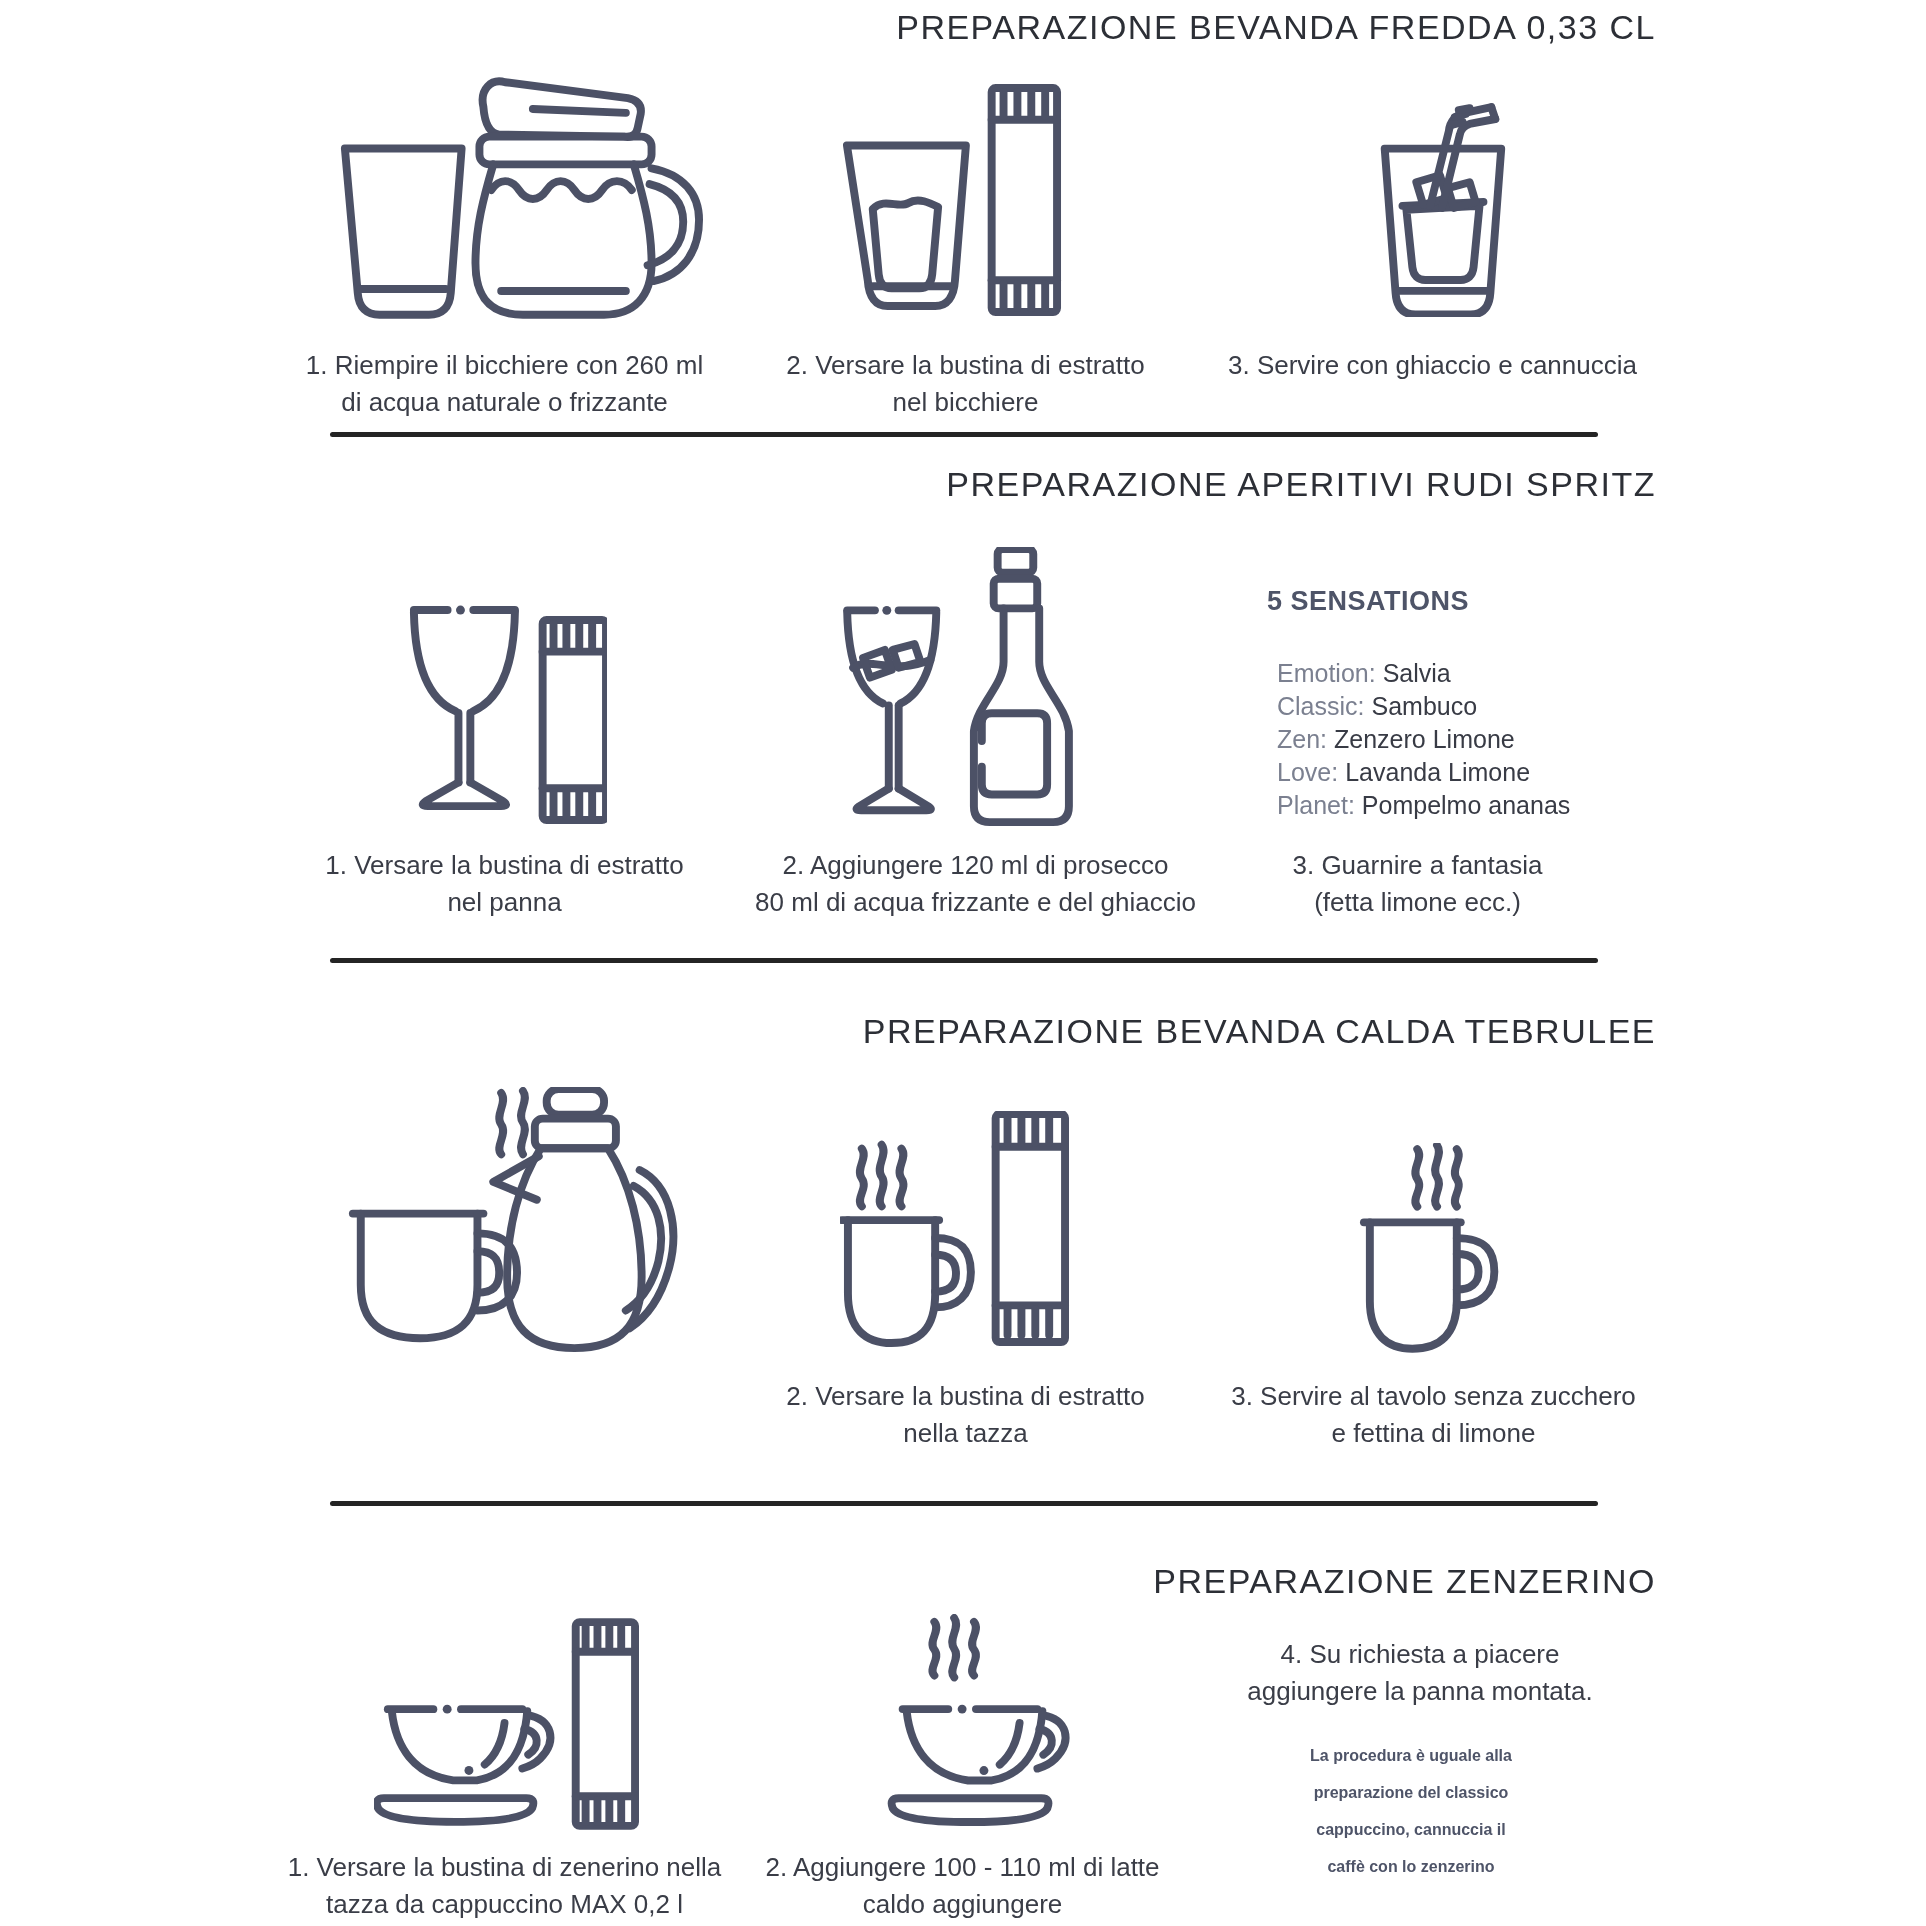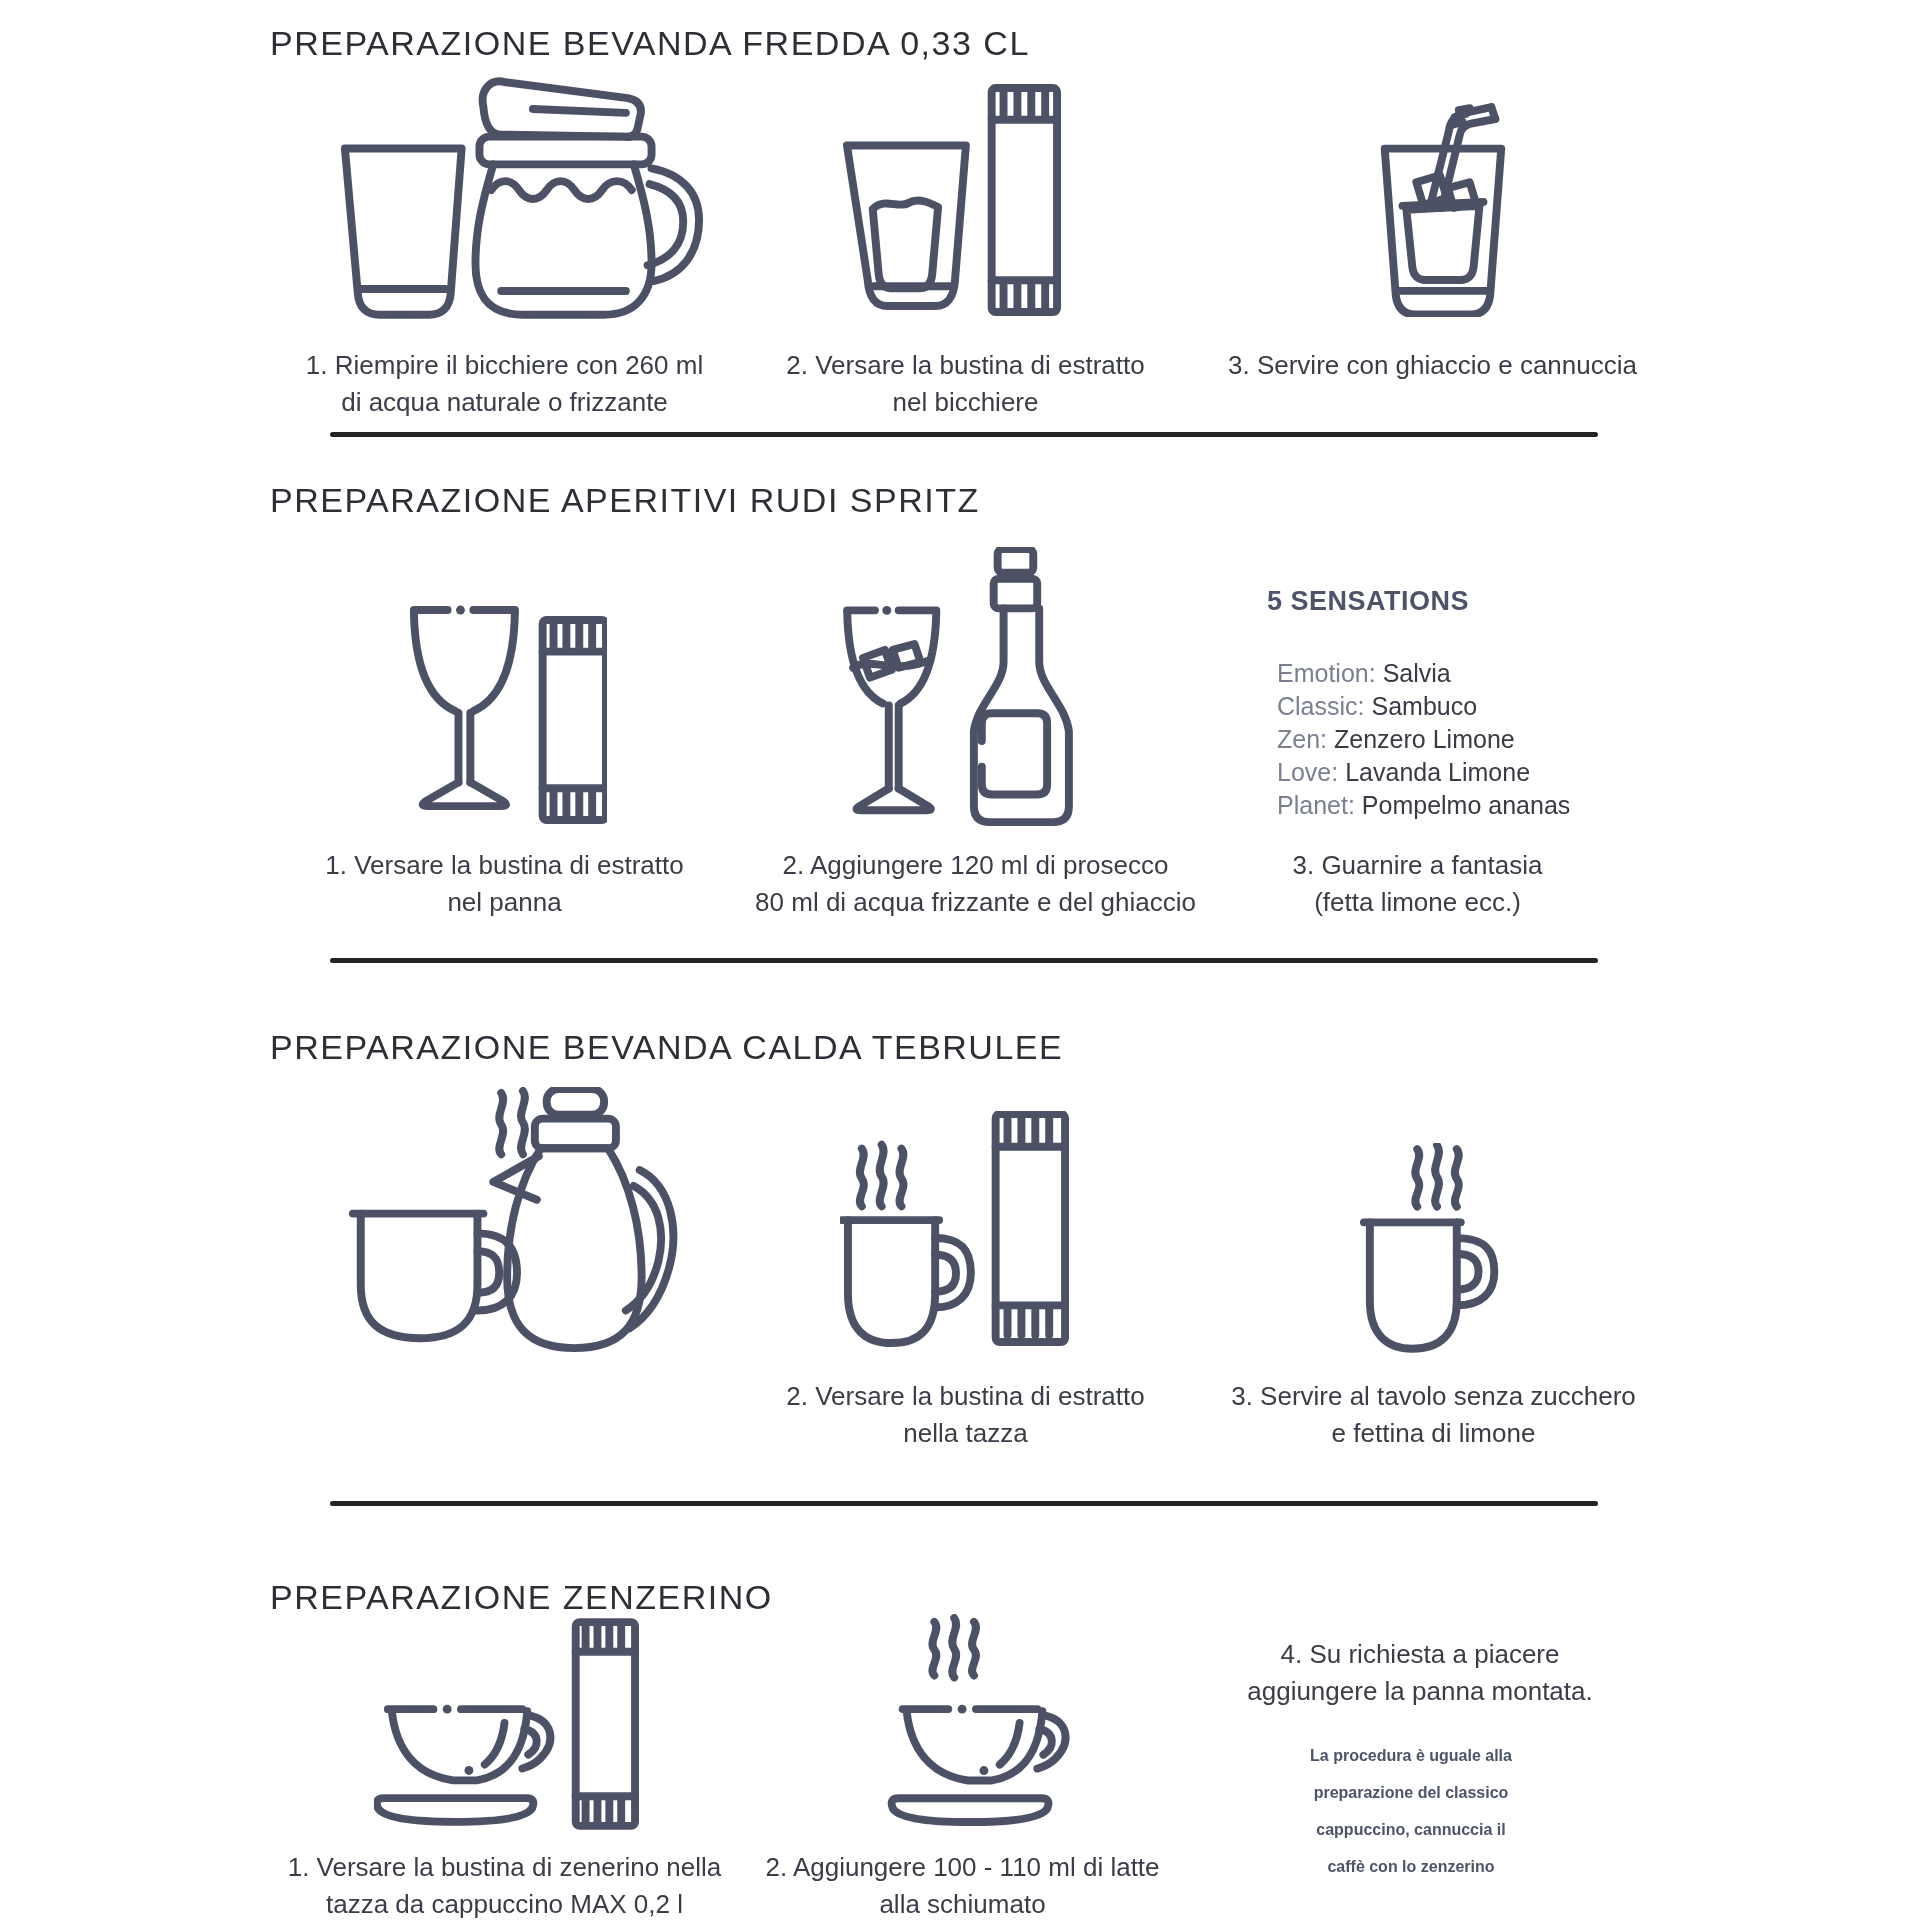--- a/index.html
+++ b/index.html
@@ -9,22 +9,22 @@
     --label:#7b8090;
     --accent:#4e5468;
     --divider:#242424;
   }
   html,body{margin:0;padding:0;background:#ffffff;}
   .sheet{
     position:relative;width:1927px;height:1927px;background:#ffffff;overflow:hidden;
     font-family:"Liberation Sans", sans-serif;color:var(--text);
   }
   .sec-title{
-    position:absolute;left:270px;width:1386px;text-align:left;
-    font-size:34px;letter-spacing:1.5px;color:var(--title);white-space:nowrap;margin-top:16px;
+    position:absolute;left:270px;width:1386px;text-align:right;
+    font-size:34px;letter-spacing:1.5px;color:var(--title);white-space:nowrap;
   }
   .divider{position:absolute;left:330px;width:1268px;height:5px;background:var(--divider);border-radius:3px;}
   .cap{
     position:absolute;width:475px;text-align:center;font-size:26px;line-height:37px;color:var(--text);
   }
   .cap span{display:block;white-space:nowrap;}
   .icon{position:absolute;}
   .icon svg path,.icon svg rect,.icon svg line{
     fill:none;stroke:var(--ink);stroke-width:8;stroke-linecap:round;stroke-linejoin:round;
   }
@@ -294,21 +294,21 @@
       <path d="M36,186 H180 Q190,186 186,196 Q178,210 108,210 Q38,210 30,196 Q26,186 36,186 Z"></path>
     </svg>
   </div>
 
   <div class="cap" style="left:267px;top:1849px">
     <span>1. Versare la bustina di zenerino nella</span>
     <span>tazza da cappuccino MAX 0,2 l</span>
   </div>
   <div class="cap" style="left:725px;top:1849px">
     <span>2. Aggiungere 100 - 110 ml di latte</span>
-    <span>alla schiumato</span>
+    <span>caldo aggiungere</span>
   </div>
 
   <div class="right-step">
     <span>4. Su richiesta a piacere</span>
     <span>aggiungere la panna montata.</span>
   </div>
 
   <div class="note">
     <span>La procedura è uguale alla</span>
     <span>preparazione del classico</span>

